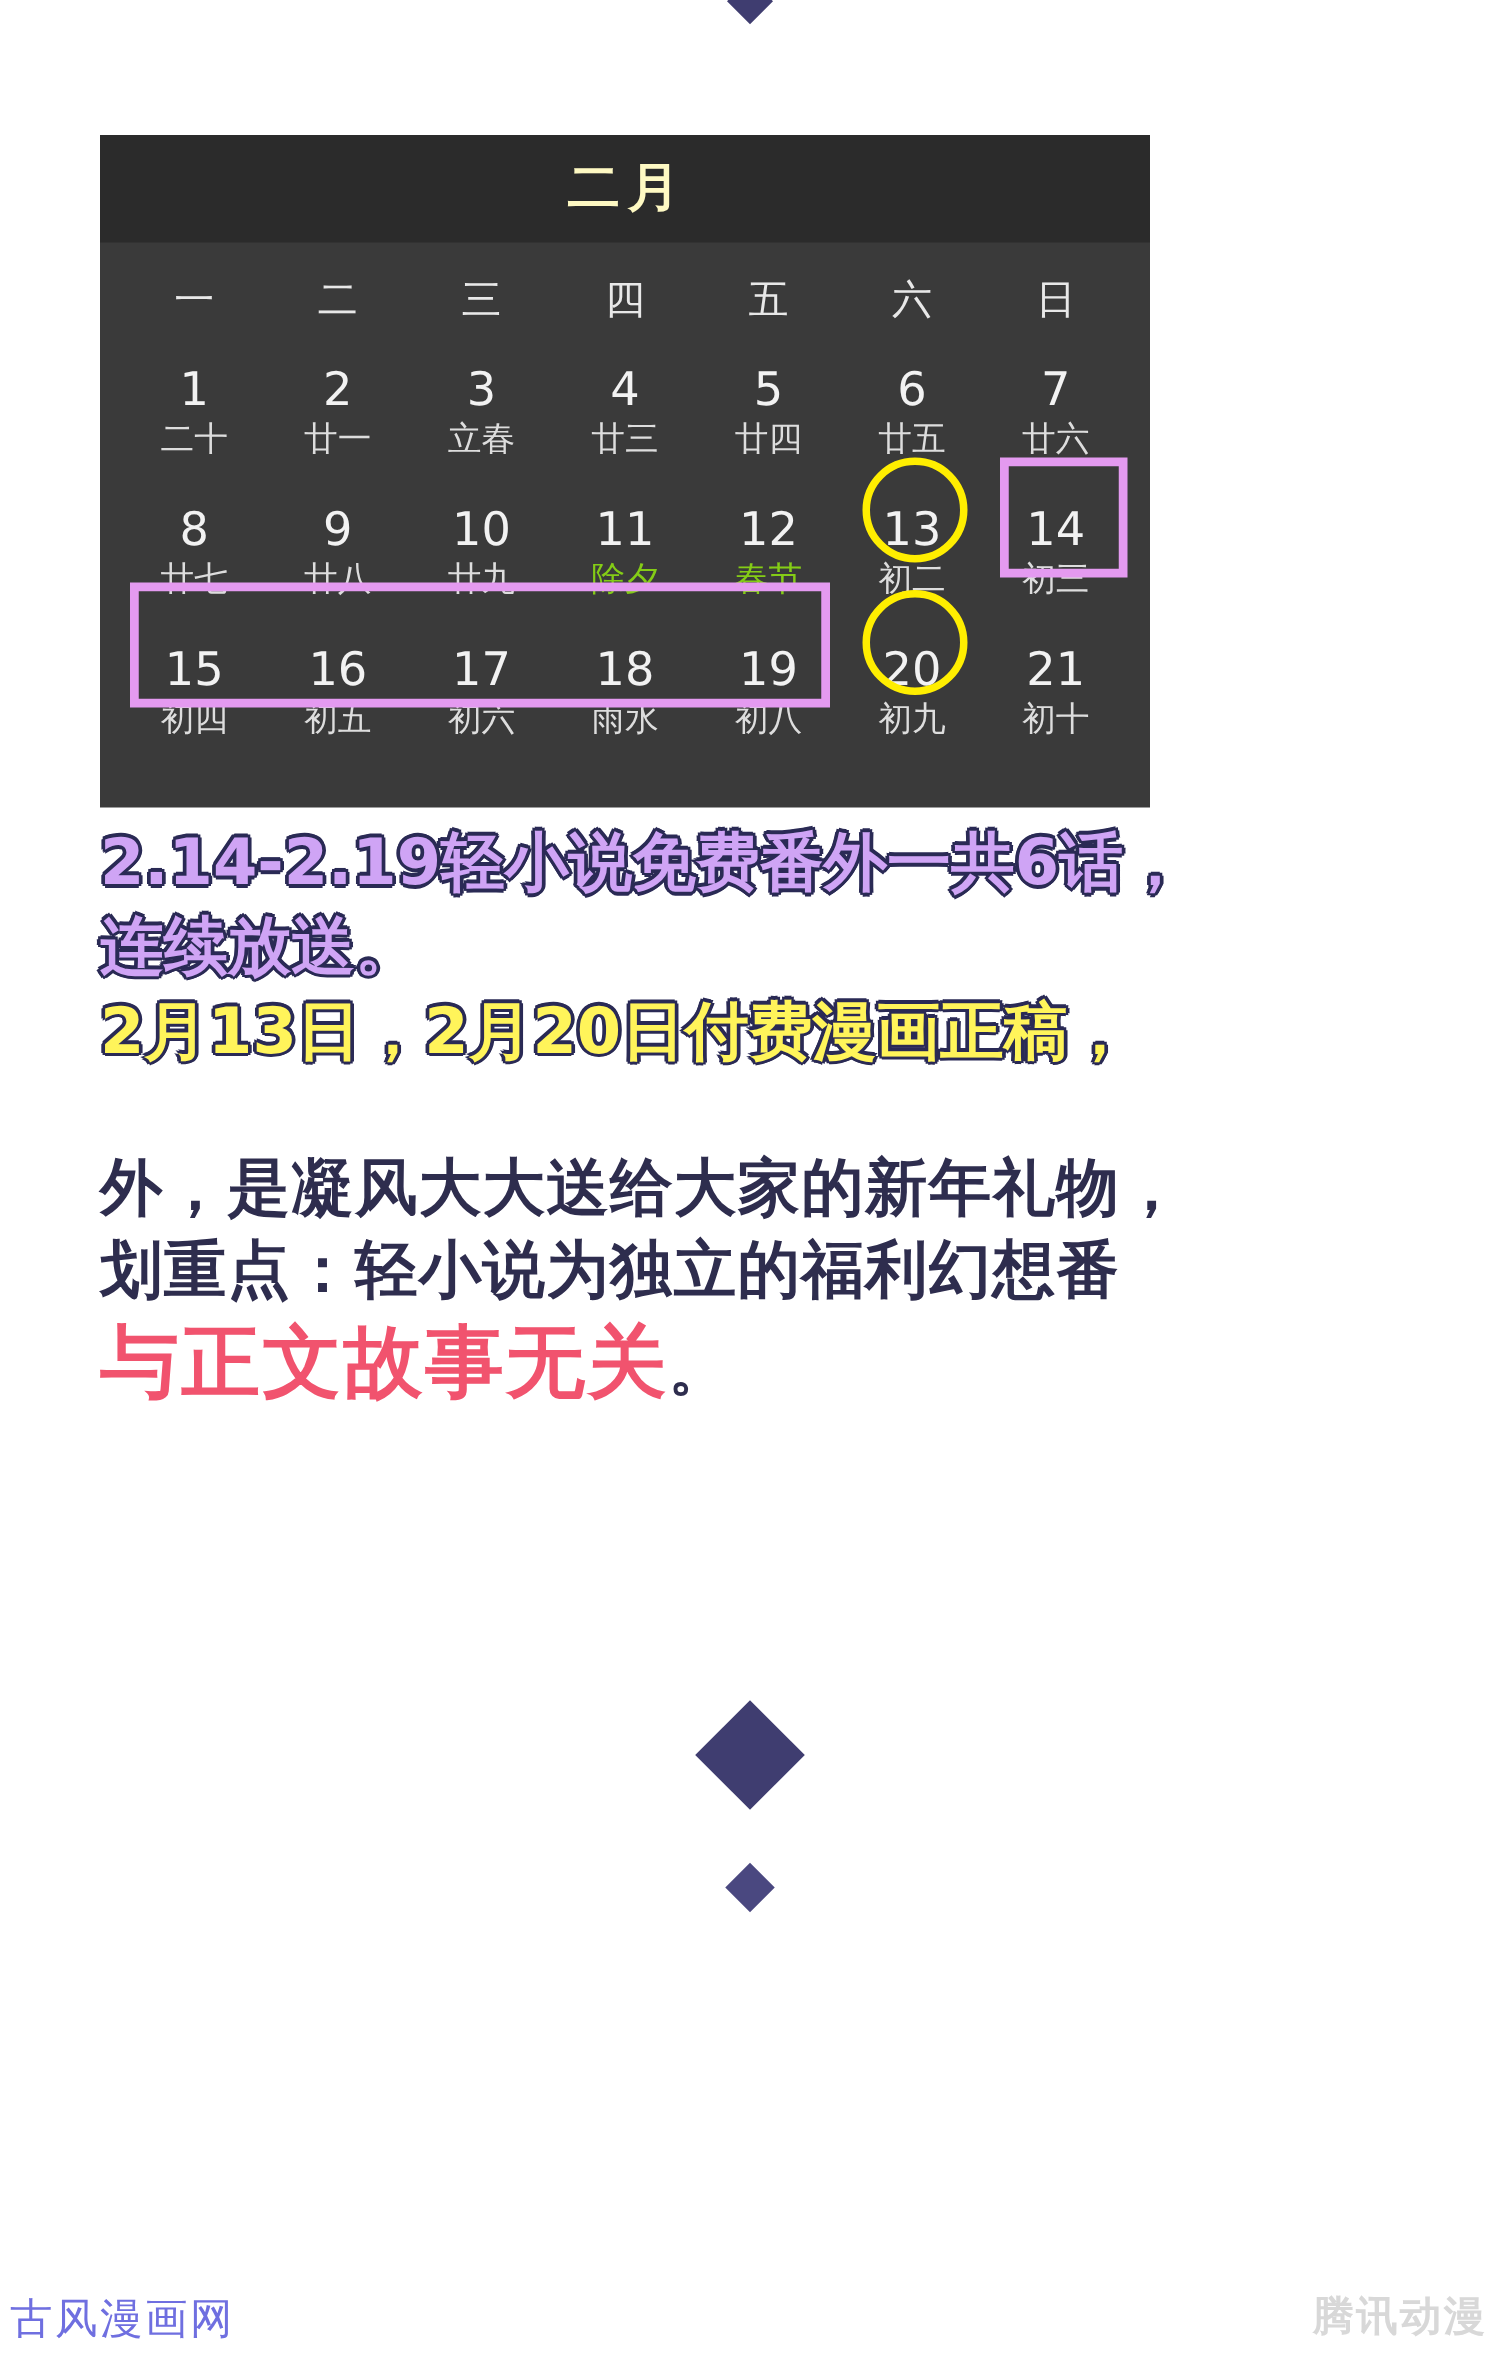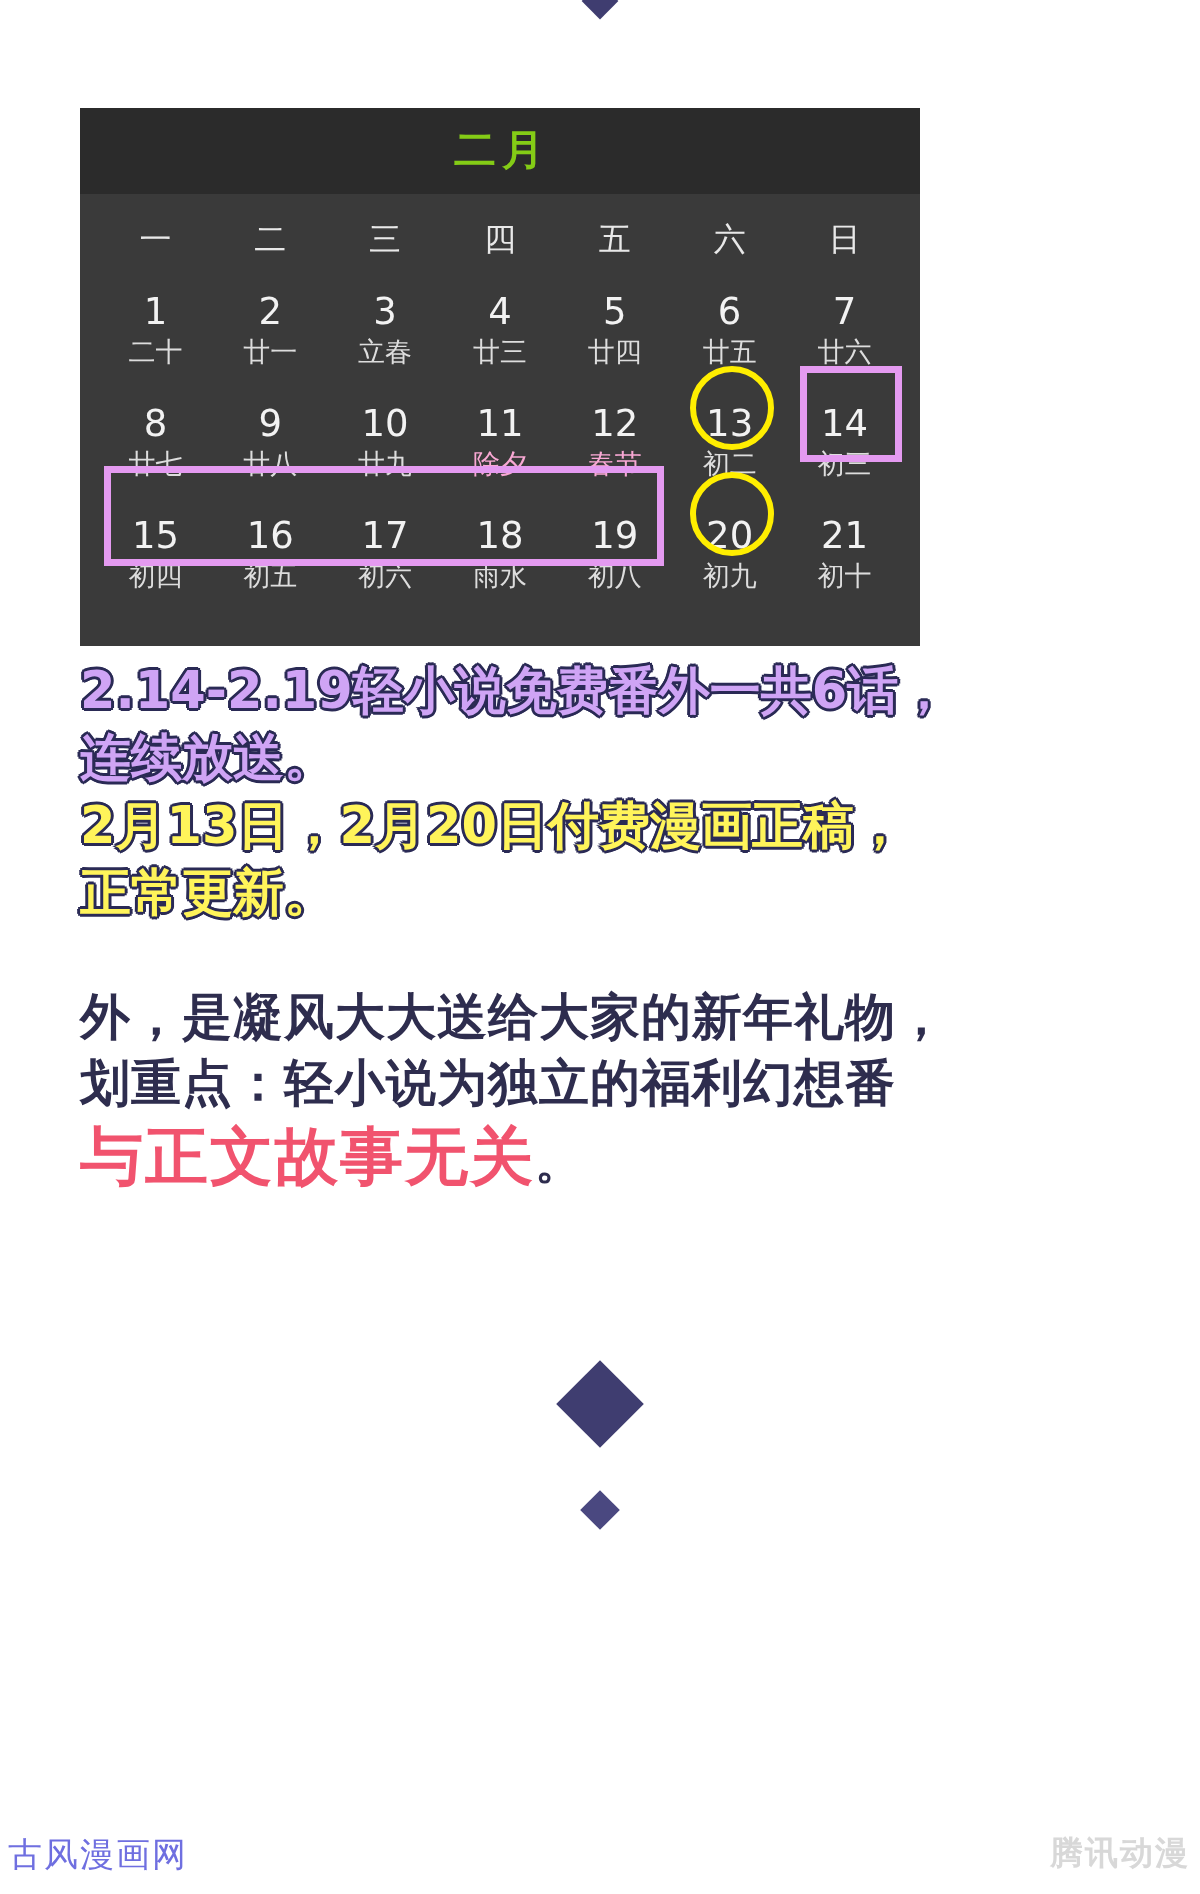--- a/index.html
+++ b/index.html
@@ -41,21 +41,21 @@
   .calendar {
     position: absolute;
     left: 80px;
     top: 108px;
     width: 840px;
     background: #3a3a3a;
     box-sizing: border-box;
   }
   .cal-header {
     background: #2b2b2b;
-    color: #84cc16;
+    color: #fef9c3;
     text-align: center;
     font-size: 42px;
     font-weight: bold;
     letter-spacing: 6px;
     padding: 14px 0 16px 4px;
     font-family: "DejaVu Sans", sans-serif;
   }
   .cal-body {
     padding: 14px 18px 26px 18px;
   }
@@ -85,21 +85,21 @@
     line-height: 44px;
     font-family: "DejaVu Sans", sans-serif;
   }
   .daysub {
     display: block;
     color: #dddddd;
     font-size: 27px;
     line-height: 36px;
     font-family: "DejaVu Sans", sans-serif;
   }
-  .daysub.blue { color: #f9a8d4; }
+  .daysub.blue { color: #84cc16; }
 
   
   .hl {
     position: absolute;
     pointer-events: none;
     box-sizing: border-box;
   }
   .hl-circle {
     border: 6px solid #ffee00;
     border-radius: 50%;
@@ -301,21 +301,20 @@
 
 <div class="hl hl-circle" id="circle-13"></div>
 <div class="hl hl-circle" id="circle-20"></div>
 <div class="hl hl-rect" id="rect-14"></div>
 <div class="hl hl-rect" id="rect-15-19"></div>
 
 <div class="textblock">
   <p class="line purple">2.14-2.19轻小说免费番外一共6话，</p>
   <p class="line purple">连续放送。</p>
   <p class="line yellow">2月13日，2月20日付费漫画正稿，</p>
-  <p class="line yellow">正常更新。</p>
   <div class="spacer"></div>
   <p class="line dark">外，是凝风大大送给大家的新年礼物，</p>
   <p class="line dark">划重点：轻小说为独立的福利幻想番</p>
   <p class="line redbig"><span>与正文故事无关</span><span class="tail">。</span></p>
 </div>
 
 <div class="diamond" id="diamond-mid"></div>
 <div class="diamond" id="diamond-bottom"></div>
 
 <div id="watermark-left">古风漫画网</div>

